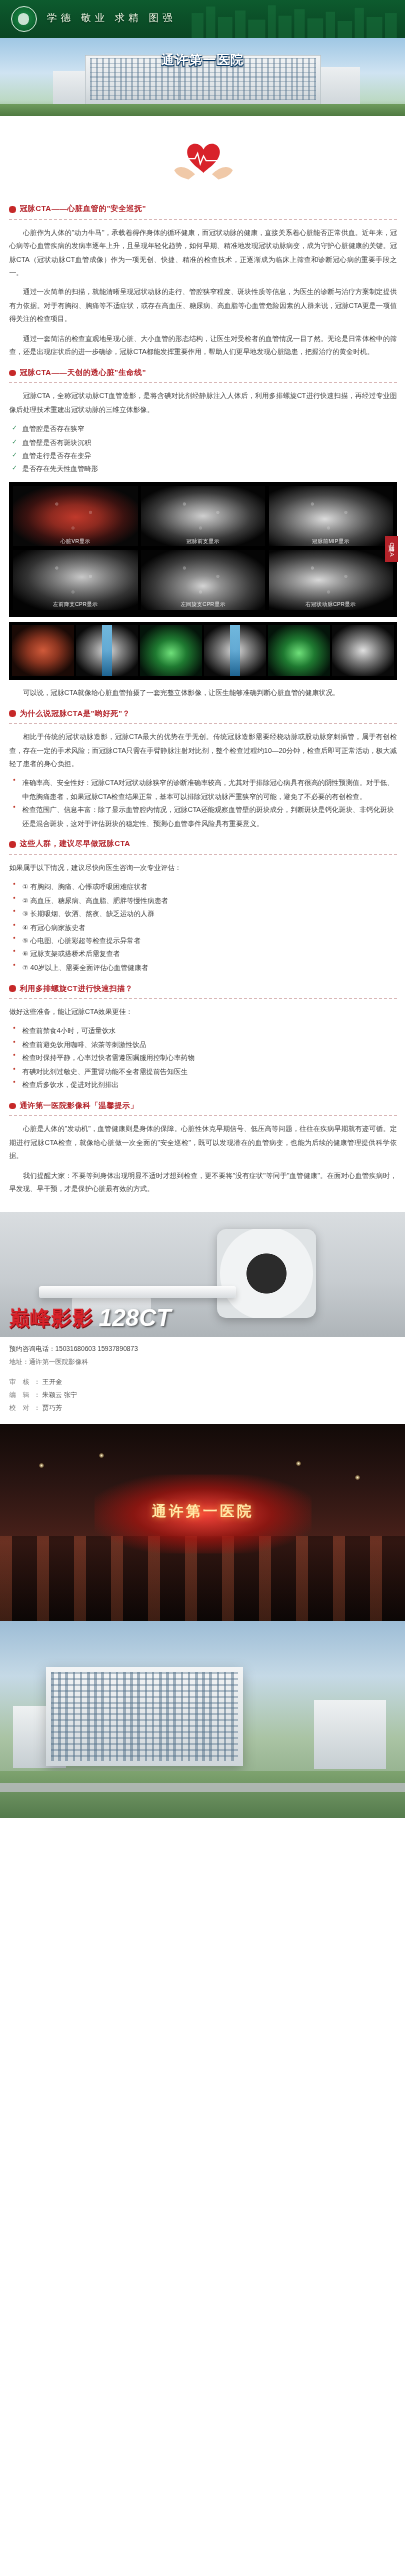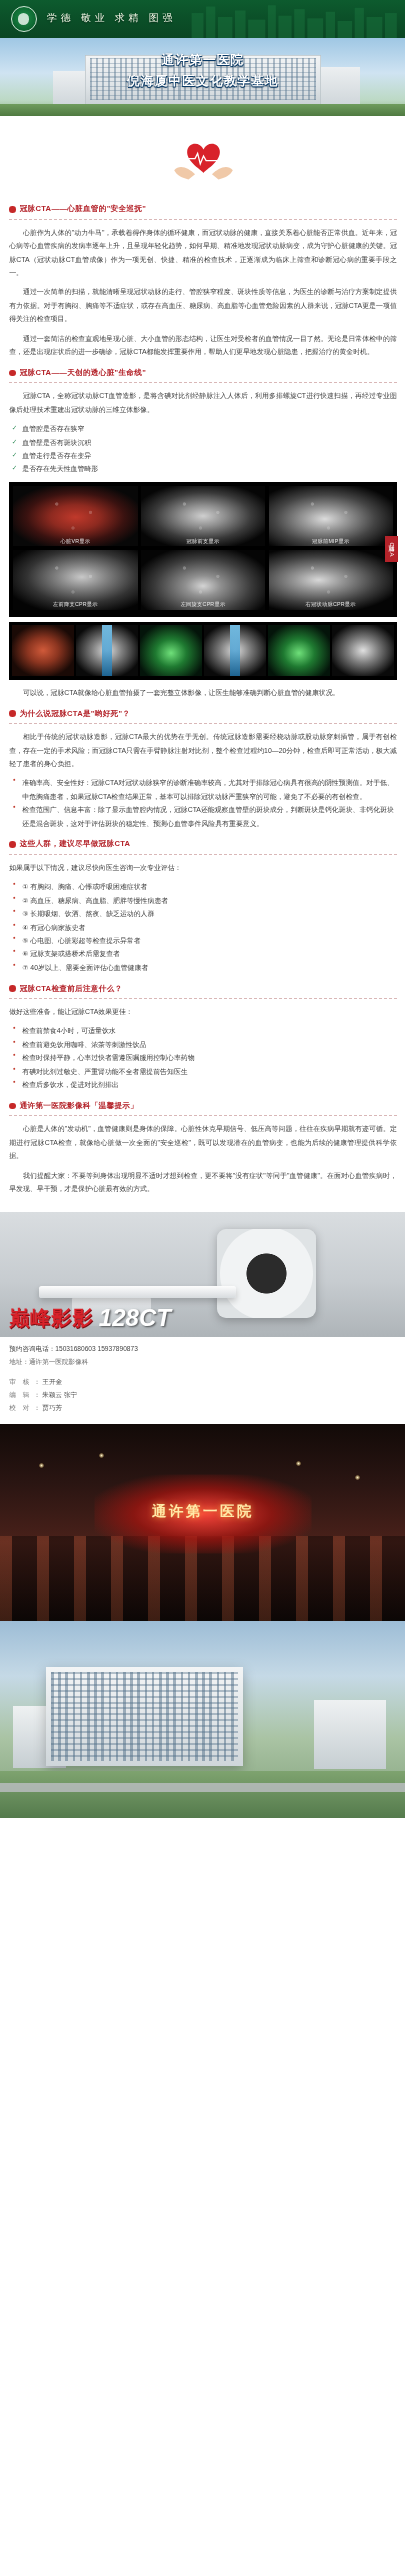--- a/index.html
+++ b/index.html
@@ -298,21 +298,20 @@
     <div class="motto">学德 敬业 求精 图强</div>
   </div>
 
   <div class="hero">
     <div class="bldg-l"></div>
     <div class="bldg-r"></div>
     <div class="bldg"></div>
     <div class="ground"></div>
     <div class="title-band">
       <div class="t1">通许第一医院</div>
-      <div class="t2">倪海厦中医文化教学基地</div>
     </div>
   </div>
 
   <div class="content">
 
     <div class="heart-wrap">
       <svg class="heart-svg" viewBox="0 0 126 86">
         <path d="M63 30 C58 18, 40 18, 38 32 C36 48, 58 60, 63 66 C68 60, 90 48, 88 32 C86 18, 68 18, 63 30 Z" fill="#d8222a"></path>
         <path d="M40 44 L50 44 L54 36 L58 52 L63 40 L67 47 L86 47" fill="none" stroke="#ffffff" stroke-width="2"></path>
         <path d="M18 62 C26 52, 40 58, 50 68 L40 76 C30 74, 22 70, 18 62 Z" fill="#f0c9a8"></path>
@@ -403,21 +402,21 @@
       <li>② 高血压、糖尿病、高血脂、肥胖等慢性病患者</li>
       <li>③ 长期吸烟、饮酒、熬夜、缺乏运动的人群</li>
       <li>④ 有冠心病家族史者</li>
       <li>⑤ 心电图、心脏彩超等检查提示异常者</li>
       <li>⑥ 冠脉支架或搭桥术后需复查者</li>
       <li>⑦ 40岁以上、需要全面评估心血管健康者</li>
     </ul>
 
     <div class="sec-title">
       <span class="bullet"></span>
-      <span class="txt">冠脉CTA检查前后注意什么？</span>
+      <span class="txt">利用多排螺旋CT进行快速扫描？</span>
     </div>
     <hr class="sec-rule">
     <p class="body noind">做好这些准备，能让冠脉CTA效果更佳：</p>
     <ul class="dots">
       <li>检查前禁食4小时，可适量饮水</li>
       <li>检查前避免饮用咖啡、浓茶等刺激性饮品</li>
       <li>检查时保持平静，心率过快者需遵医嘱服用控制心率药物</li>
       <li>有碘对比剂过敏史、严重肾功能不全者需提前告知医生</li>
       <li>检查后多饮水，促进对比剂排出</li>
     </ul>

